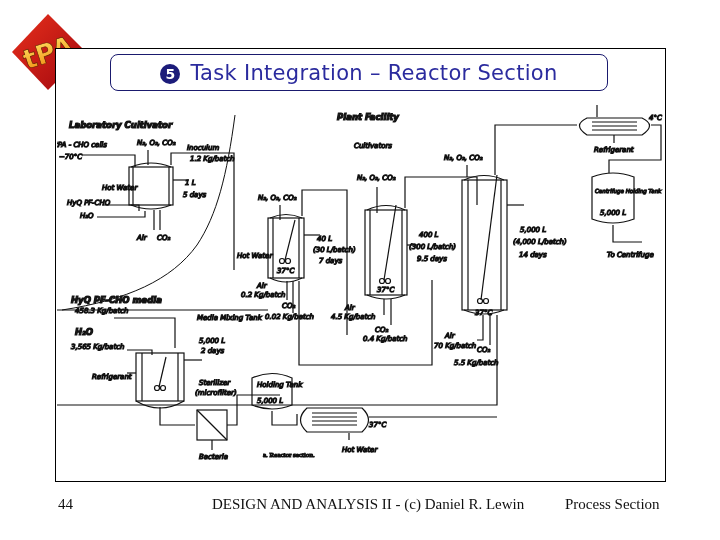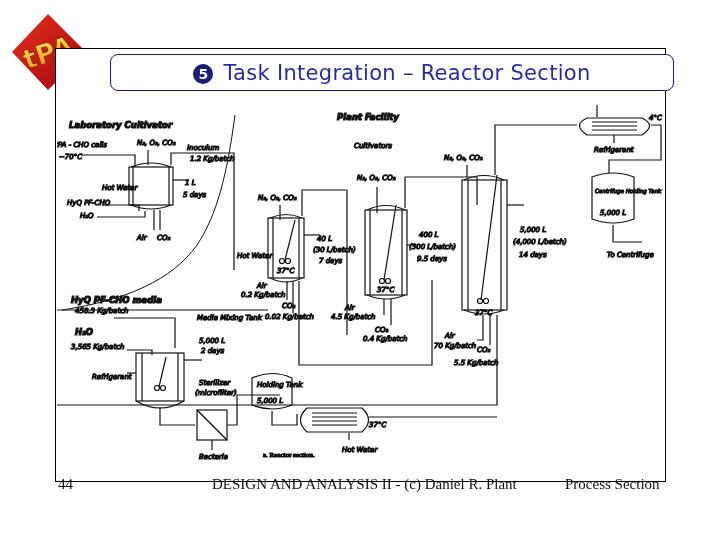--- a/index.html
+++ b/index.html
@@ -1,23 +1,23 @@
 <!DOCTYPE html>
 <html><head>
 <meta charset="utf-8">
 <style>
   html, body { margin:0; padding:0; background:#ffffff; }
   body { width:720px; height:540px; position:relative; overflow:hidden; font-family:"Liberation Sans", sans-serif; }
   #frame { position:absolute; left:55px; top:48px; width:611px; height:434px; border:1.5px solid #000; box-sizing:border-box; background:#fff; }
   #logo { position:absolute; left:8px; top:10px; width:80px; height:80px; }
-  #title-box { position:absolute; left:110px; top:54px; width:564px; height:37px; border:1px solid #1a1a6e; border-radius:8px; background:#fff; display:flex; align-items:center; justify-content:center; box-sizing:border-box; }
+  #title-box { position:absolute; left:110px; top:54px; width:498px; height:37px; border:1px solid #1a1a6e; border-radius:8px; background:#fff; display:flex; align-items:center; justify-content:center; box-sizing:border-box; }
   #title-text { color:#2b2b9e; font-family:"DejaVu Sans", sans-serif; font-size:21px; letter-spacing:0.3px; }
   #title-bullet { display:inline-block; width:20px; height:20px; border-radius:50%; background:#1c1c7a; color:#fff; font-size:14px; font-weight:bold; text-align:center; line-height:20px; margin-right:10px; vertical-align:middle; }
   #diagram { position:absolute; left:57px; top:95px; width:607px; height:385px; }
-  .footer { position:absolute; top:476px; font-family:"Liberation Serif", serif; font-size:15px; color:#111; }
+  .footer { position:absolute; top:496px; font-family:"Liberation Serif", serif; font-size:15px; color:#111; }
   #page-num { left:58px; }
   #footer-center { left:212px; }
   #footer-right { left:565px; }
   svg text { font-family:"DejaVu Sans", sans-serif; fill:#222; }
   .hw { font-size:7px; font-style:italic; }
   .hwb { font-size:8.5px; font-style:italic; font-weight:bold; }
 </style>
 </head>
 <body>
 
@@ -224,14 +224,14 @@
     <line x1="255" y1="330" x2="300" y2="330"></line>
   </g>
   <text class="hw" x="312" y="332">37°C</text>
   <text class="hw" x="285" y="357">Hot Water</text>
   <line x1="292" y1="345" x2="292" y2="338"></line>
   <path d="M312,322 H440"></path>
   <text class="hw" x="206" y="362" style="font-style:normal;font-family:'Liberation Serif',serif;font-size:7px">a. Reactor section.</text>
 </svg>
 
 <div class="footer" id="page-num">44</div>
-<div class="footer" id="footer-center">DESIGN AND ANALYSIS II - (c) Daniel R. Plant</div>
+<div class="footer" id="footer-center">DESIGN AND ANALYSIS II - (c) Daniel R. Lewin</div>
 <div class="footer" id="footer-right">Process Section</div>
 
 </body></html>

